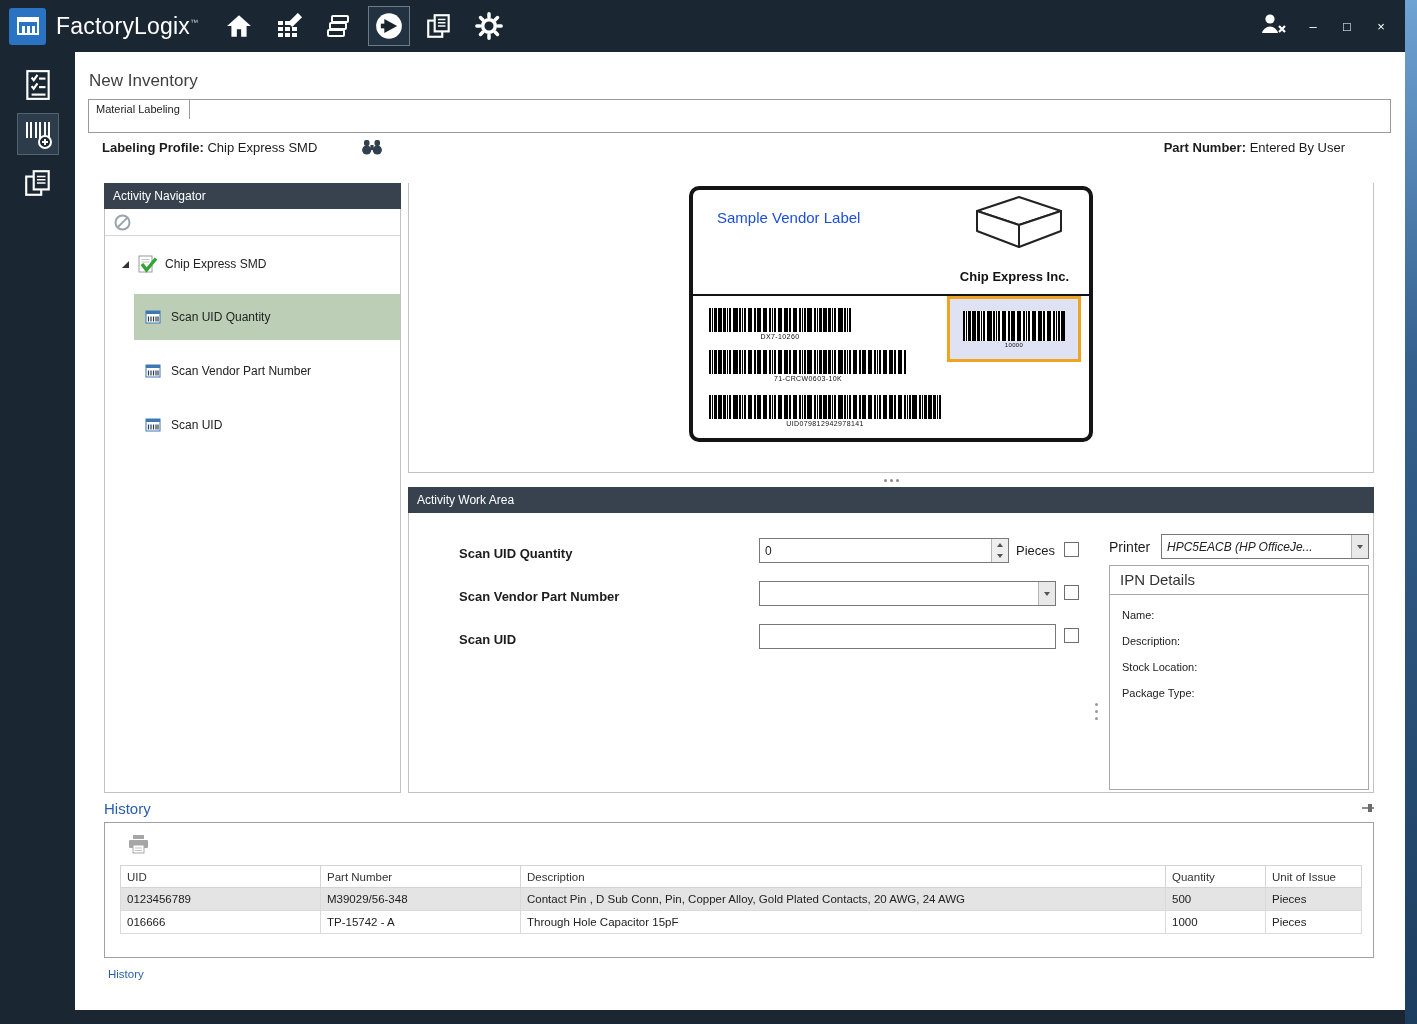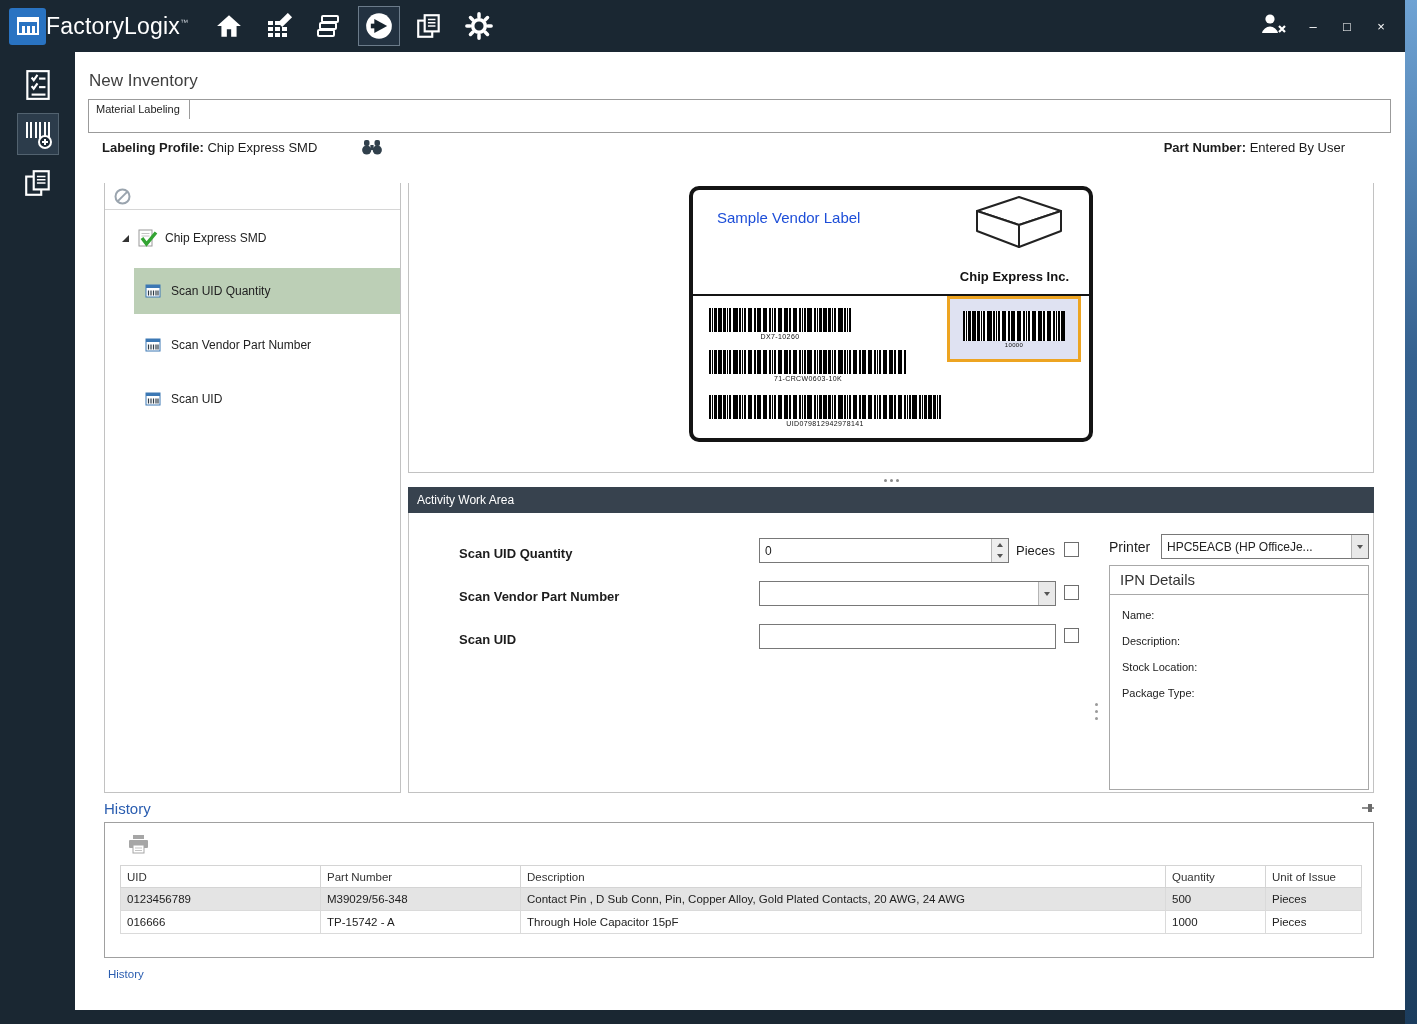--- a/index.html
+++ b/index.html
@@ -8,21 +8,21 @@
 
   .window { position:relative; width:1417px; height:1024px; background:#1a2732; }
   .edge-right { position:absolute; top:0; right:0; width:12px; height:100%;
     background:linear-gradient(180deg,#6fa3d4 0%, #35618f 35%, #1c3d5e 100%); z-index:5; }
 
   
   .titlebar { position:absolute; top:0; left:0; right:12px; height:52px;
     background:#1a2732; display:flex; align-items:center; z-index:3; }
   .app-logo { width:37px; height:37px; margin-left:9px; background:#2973c2; border-radius:3px;
     display:flex; align-items:center; justify-content:center; }
-  .app-title { color:#fff; font-size:23px; letter-spacing:0.2px; }
+  .app-title { color:#fff; font-size:23px; margin-left:10px; letter-spacing:0.2px; }
   .app-title sup { font-size:8px; color:#c6cdd4; }
   .tb-icons { display:flex; align-items:center; margin-left:20px; gap:8px; }
   .tb-btn { width:42px; height:40px; display:flex; align-items:center; justify-content:center;
     border:1px solid transparent; cursor:pointer; }
   .tb-btn.selected { border:1px solid #6b7b8a; background:#233241; }
   .tb-right { margin-left:auto; display:flex; align-items:center; gap:14px; padding-right:14px; }
   .win-btn { color:#fff; font-size:13px; width:20px; text-align:center; cursor:pointer; }
 
   
   .sidebar { position:absolute; top:52px; left:0; width:75px; bottom:0; background:#1a2732;
@@ -104,21 +104,21 @@
   .spin-wrap { position:absolute; left:350px; top:25px; width:250px; height:25px; }
   .spin-wrap input { width:100%; height:100%; padding-right:20px; }
   .spinner { position:absolute; right:1px; top:1px; width:17px; height:23px; display:flex;
     flex-direction:column; border-left:1px solid #b5b5b5; }
   .spin-btn { flex:1; background:#eee; display:flex; align-items:center; justify-content:center; cursor:pointer; }
   .arrow-up { width:0; height:0; border-left:3px solid transparent; border-right:3px solid transparent; border-bottom:4px solid #555; }
   .arrow-dn { width:0; height:0; border-left:3px solid transparent; border-right:3px solid transparent; border-top:4px solid #555; }
   .suffix { position:absolute; left:607px; top:30px; font-size:13px; color:#1c1c1c; }
   .checkbox { position:absolute; width:15px; height:15px; border:1px solid #6e6e6e; background:#fff; cursor:pointer; }
   .combo { position:absolute; height:25px; border:1px solid #787878; background:#fff; display:flex; cursor:pointer; }
-  .combo-text { flex:1; font-size:12px; color:#222; padding:5px 5px 0; white-space:nowrap; overflow:hidden; }
+  .combo-text { flex:1; font-size:12px; color:#222; padding:5px 5px 0; white-space:nowrap; overflow:hidden;font-style:italic; }
   .combo-btn { width:17px; border-left:1px solid #b5b5b5; background:#e9e9e9; display:flex;
     align-items:center; justify-content:center; }
   .printer-label { position:absolute; left:700px; top:26px; font-size:14px; color:#1c1c1c; }
   .ipn-box { position:absolute; left:700px; top:52px; width:260px; height:225px; border:1px solid #a8a8a8; }
   .ipn-title { font-size:15px; color:#333; padding:5px 10px 6px; border-bottom:1px solid #a8a8a8; }
   .ipn-field { font-size:11px; color:#222; padding-left:12px; margin-top:14px; }
   .v-dots { position:absolute; left:686px; top:190px; display:flex; flex-direction:column; gap:4px; }
   .v-dots i { width:3px; height:3px; background:#9a9a9a; border-radius:50%; display:block; }
 
   
@@ -277,20 +277,21 @@
       </div>
       <div>
         <b>Part Number:</b>
         <span>Entered By User</span>
       </div>
     </div>
 
     <div class="content">
 
       <div class="nav-panel">
+        <div class="panel-header">Activity Navigator</div>
         <div class="nav-body">
           <div class="nav-toolbar">
             <span style="cursor:pointer;display:flex;">
               <svg width="17" height="17" viewBox="0 0 17 17">
                 <circle cx="8.5" cy="8.5" r="7" fill="none" stroke="#9aa4ae" stroke-width="2"></circle>
                 <line x1="3.6" y1="13.4" x2="13.4" y2="3.6" stroke="#9aa4ae" stroke-width="2"></line>
               </svg>
             </span>
           </div>
           <div class="tree">

